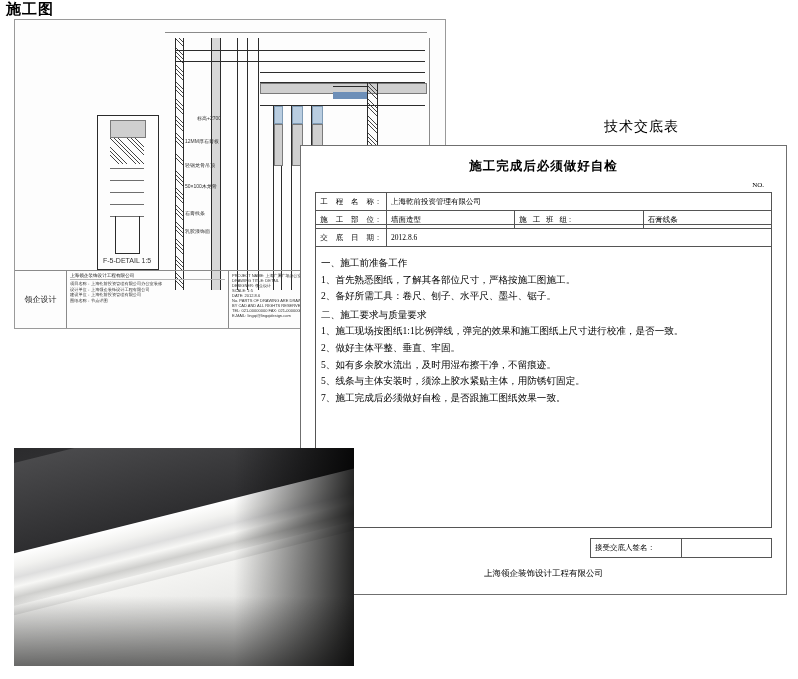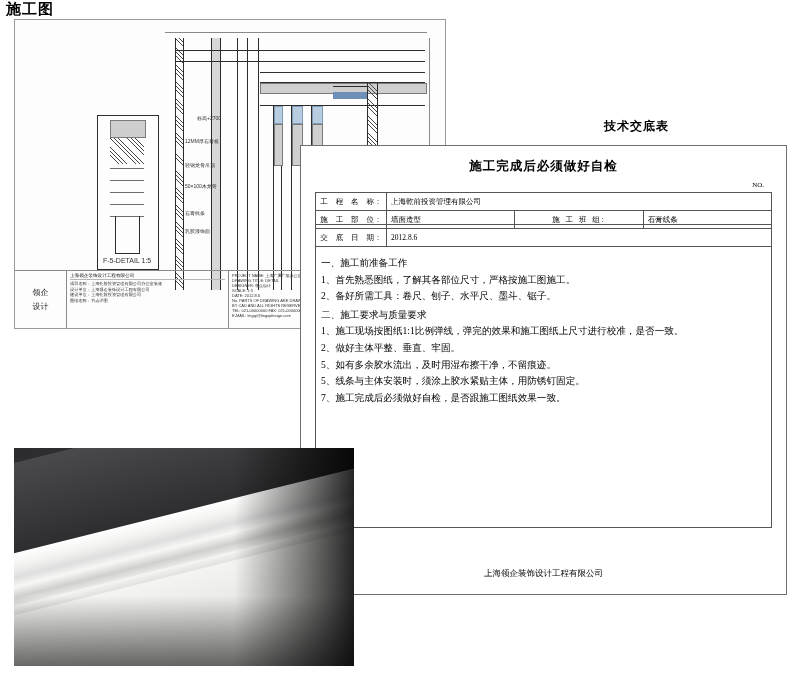--- a/index.html
+++ b/index.html
@@ -27,21 +27,21 @@
     overflow:hidden;
   }
   .cad-title-block{
     position:absolute;left:0px;bottom:0px;width:100%;height:58px;
     border-top:1px solid #8a8a8a;
     box-sizing:border-box;
     display:flex;
   }
   .tb-left{
     width:52px;border-right:1px solid #8a8a8a;box-sizing:border-box;
-    display:flex;flex-direction:column;align-items:center;justify-content:center;
+    display:flex;flex-direction:row;align-items:center;justify-content:center;
     font-size:8px;color:#222;line-height:14px;
   }
   .tb-mid{
     flex:0 0 162px;border-right:1px solid #8a8a8a;box-sizing:border-box;
     padding:2px 3px;overflow:hidden;
   }
   .tb-mid .row{font-size:4.2px;color:#333;line-height:5.4px;white-space:nowrap;}
   .tb-mid .hdr{font-size:4.6px;color:#111;border-bottom:1px solid #b5b5b5;padding-bottom:1px;margin-bottom:1px;}
   .tb-right{
     flex:1;box-sizing:border-box;padding:2px 3px;position:relative;overflow:hidden;
@@ -66,21 +66,21 @@
   .ln-blue{position:absolute;background:#6d8fb8;}
   .hatch{
     position:absolute;
     background:repeating-linear-gradient(45deg,#444 0 0.5px,transparent 0.5px 3px);
   }
   .greyfill{position:absolute;background:#cfcfcf;border:0.5px solid #7a7a7a;}
   .bluefill{position:absolute;background:#b9cde0;border:0.5px solid #7f9bb5;}
   
   .caption-right{
     position:absolute;left:604px;top:118px;
-    font-size:12px;font-weight:bold;color:#000;letter-spacing:1px;
+    font-size:14px;font-weight:normal;color:#000;letter-spacing:1px;
   }
   
   .doc{
     position:absolute;left:300px;top:145px;width:487px;height:450px;
     background:#ffffff;border:1px solid #6f6f6f;box-sizing:border-box;
     font-family:"Liberation Serif", serif;
   }
   .doc-title{
     text-align:center;font-size:12.5px;font-weight:bold;color:#000;
     margin-top:12px;letter-spacing:1px;
@@ -90,21 +90,21 @@
   }
   .doc-table{
     margin:0 14px;border-collapse:collapse;width:calc(100% - 28px);
     table-layout:fixed;
   }
   .doc-table td{
     border:1px solid #555;font-size:7.5px;color:#000;height:15px;
     padding:1px 4px;vertical-align:middle;
   }
   .lbl{width:62px;letter-spacing:3px;text-align:right;}
-  .lbl2{width:52px;letter-spacing:2px;text-align:center;}
+  .lbl2{width:52px;letter-spacing:2px;}
   .body-area{
     margin:8px 20px 0 20px;
     font-size:9.6px;line-height:16.6px;color:#000;
     font-family:"Liberation Serif", serif;
   }
   .body-area .sec{margin-top:2px;}
   .body-area .li{text-indent:0;}
   .doc-bottom-table{
     position:absolute;left:14px;right:14px;top:392px;
     border-collapse:collapse;width:calc(100% - 28px);table-layout:fixed;
@@ -302,20 +302,29 @@
     <div class="li">1、首先熟悉图纸，了解其各部位尺寸，严格按施工图施工。</div>
     <div class="li">2、备好所需工具：卷尺、刨子、水平尺、墨斗、锯子。</div>
     <div class="sec">二、施工要求与质量要求</div>
     <div class="li">1、施工现场按图纸1:1比例弹线，弹完的效果和施工图纸上尺寸进行校准，是否一致。</div>
     <div class="li">2、做好主体平整、垂直、牢固。</div>
     <div class="li">5、如有多余胶水流出，及时用湿布擦干净，不留痕迹。</div>
     <div class="li">5、线条与主体安装时，须涂上胶水紧贴主体，用防锈钉固定。</div>
     <div class="li">7、施工完成后必须做好自检，是否跟施工图纸效果一致。</div>
   </div>
 
+  <table class="doc-bottom-table">
+    <tbody>
+        <tr>
+      <td style="width:62%;border:none;"></td>
+      <td style="width:19%;">接受交底人签名：</td>
+      <td style="width:19%;"></td>
+    </tr>
+  </tbody>
+    </table>
 
   <div class="doc-foot">上海领企装饰设计工程有限公司</div>
 </div>
 
 <div class="photo">
   <div class="photo-bg"></div>
   <div class="ceil"></div>
   <div class="wall-dark"></div>
   <div class="shadow-band"></div>
   <div class="cornice"></div>

